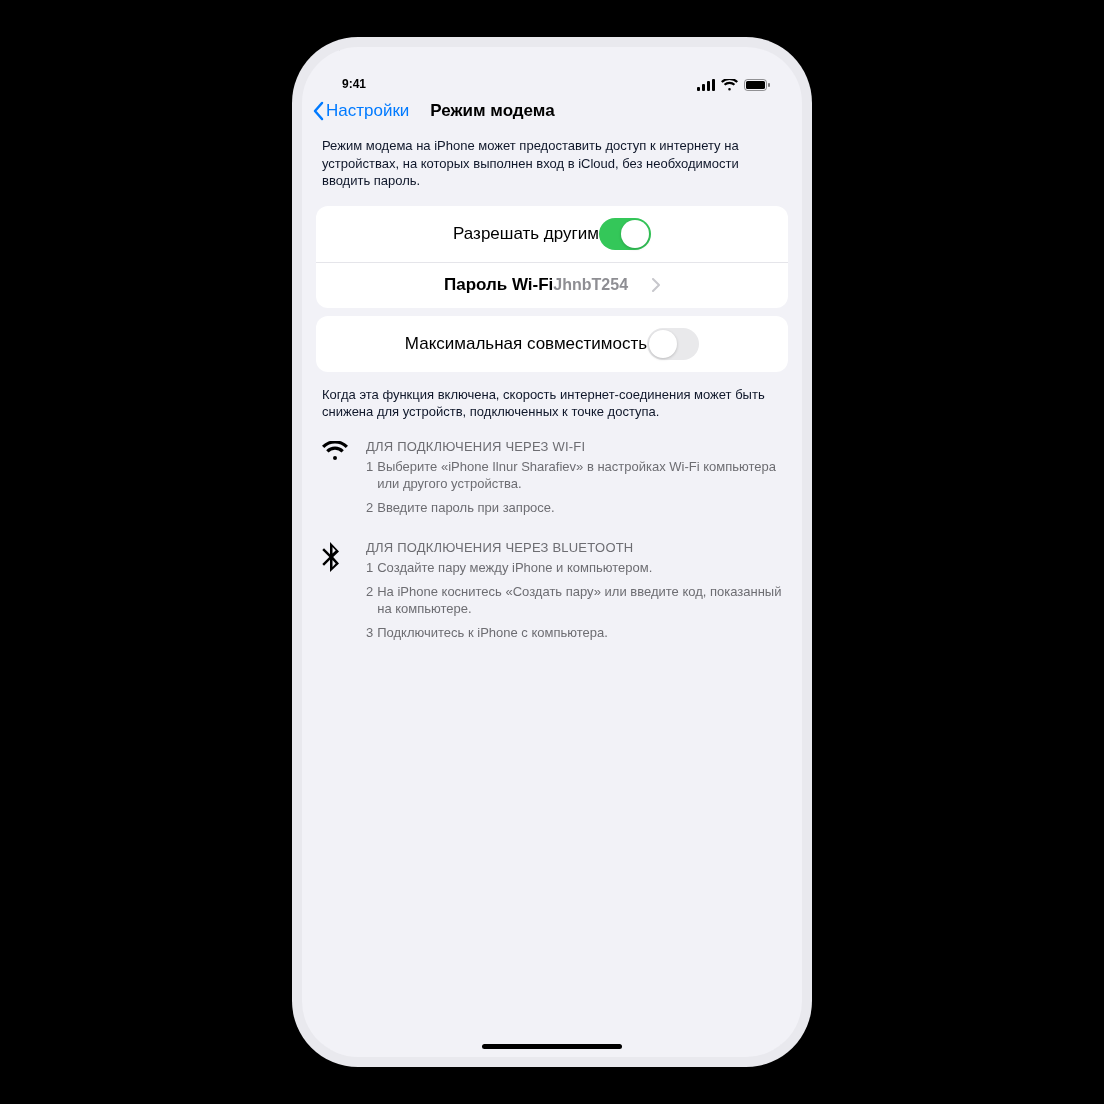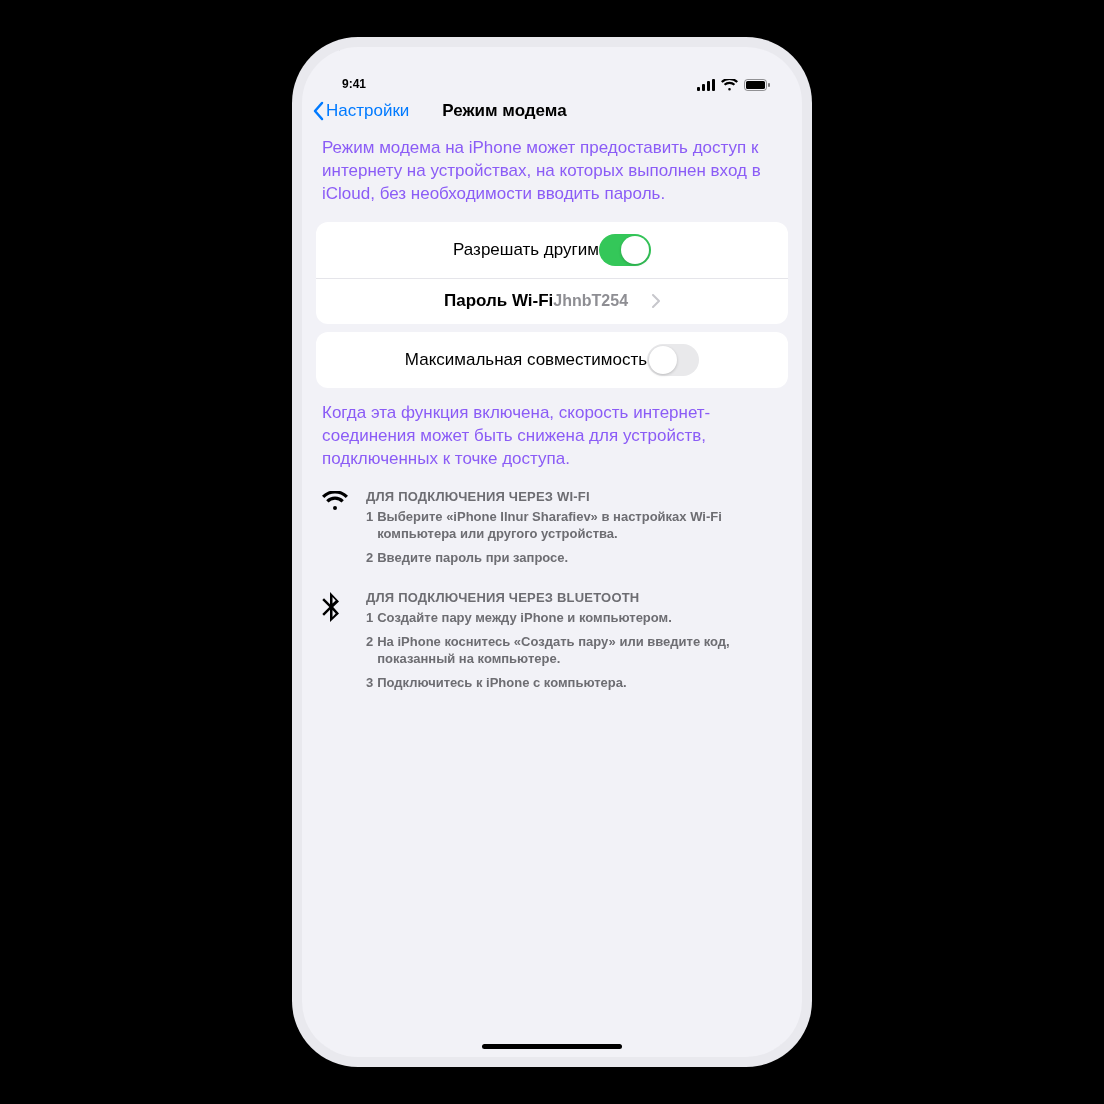--- a/index.html
+++ b/index.html
@@ -34,29 +34,29 @@
   }
   .status-icons { display: flex; align-items: center; gap: 6px; }
   .navbar {
     display: flex;
     align-items: center;
     padding: 8px 10px 10px 10px;
     gap: 16px;
   }
   .back { color: #007aff; font-size: 17px; display: flex; align-items: center; }
   .back svg { margin-right: 2px; }
-  .title { font-weight: 600; font-size: 17px; margin-left: 17px; }
+  .title { font-weight: 600; font-size: 17px; margin-left: 5px; }
   .content {
     flex: 1;
     overflow: hidden;
     padding: 0;
   }
   .grouptext {
-    color: #8b5cf6;
-    font-size: 17px;
+    color: #0f172a;
+    font-size: 13px;
     line-height: 1.35;
     padding: 6px 20px 8px 20px;
   }
   .cellgroup {
     background: #fff;
     border-radius: 12px;
     margin: 8px 14px;
     overflow: hidden;
   }
   .cell {
@@ -79,21 +79,21 @@
   .knob {
     width: 28px; height: 28px; background: #fff; border-radius: 50%;
     position: absolute; top: 2px;
     box-shadow: 0 1px 3px rgba(0,0,0,0.2);
   }
   .toggle.on .knob { right: 2px; }
   .toggle.off .knob { left: 2px; }
   .instructions { padding: 10px 20px 0 20px; }
   .inst-block { display: flex; gap: 16px; margin-bottom: 18px; }
   .inst-icon { width: 28px; flex-shrink: 0; padding-top: 2px; }
-  .inst-body { flex: 1; font-weight: bold; }
+  .inst-body { flex: 1; }
   .inst-title { color: #6d6d72; font-size: 13px; letter-spacing: 0.2px; margin-bottom: 4px; }
   .inst-step { color: #6d6d72; font-size: 13px; line-height: 1.35; margin-bottom: 6px; display: flex; gap: 4px; }
   .inst-step .num { flex-shrink: 0; }
   .home-indicator {
     position: absolute;
     bottom: 8px;
     left: 50%;
     transform: translateX(-50%);
     width: 140px;
     height: 5px;

